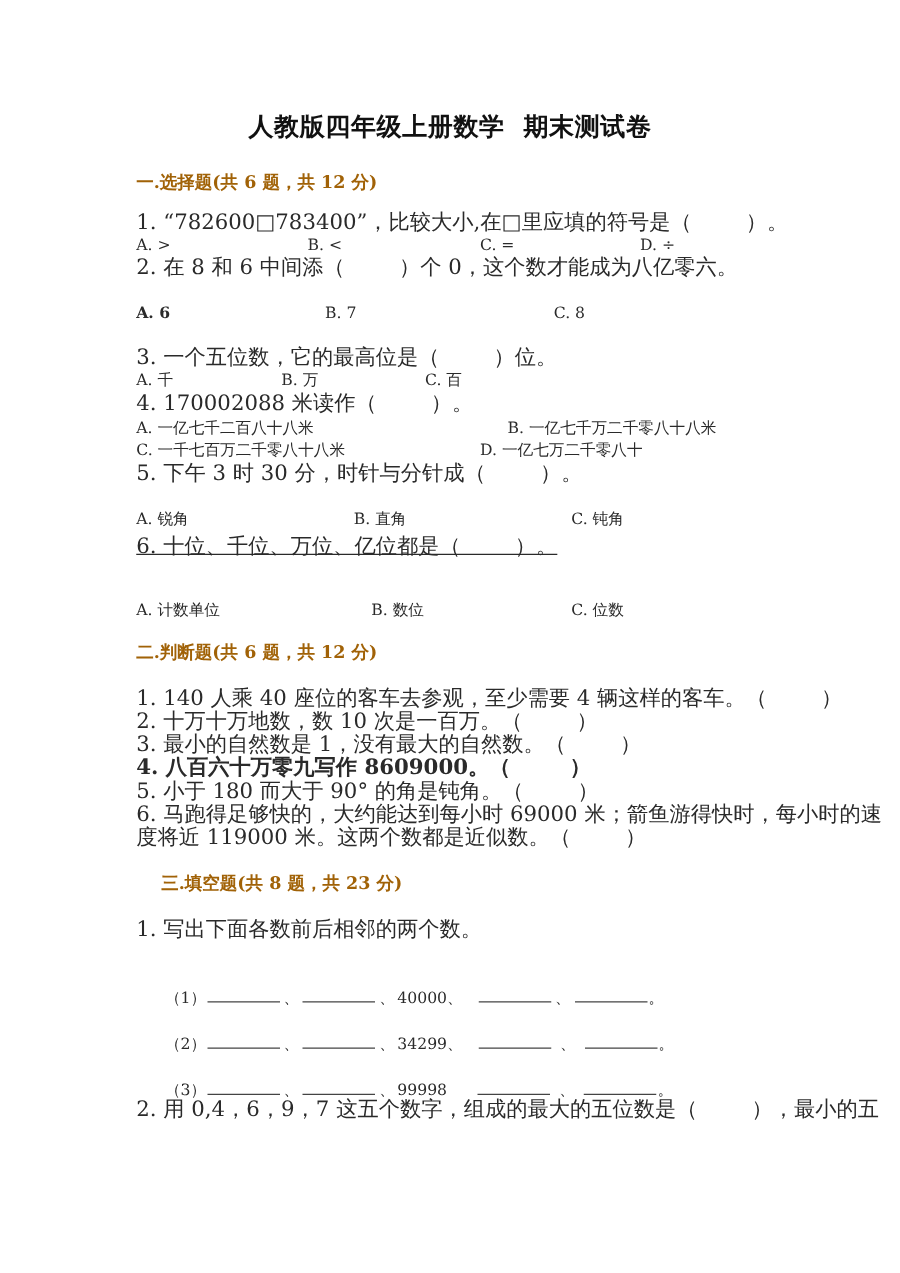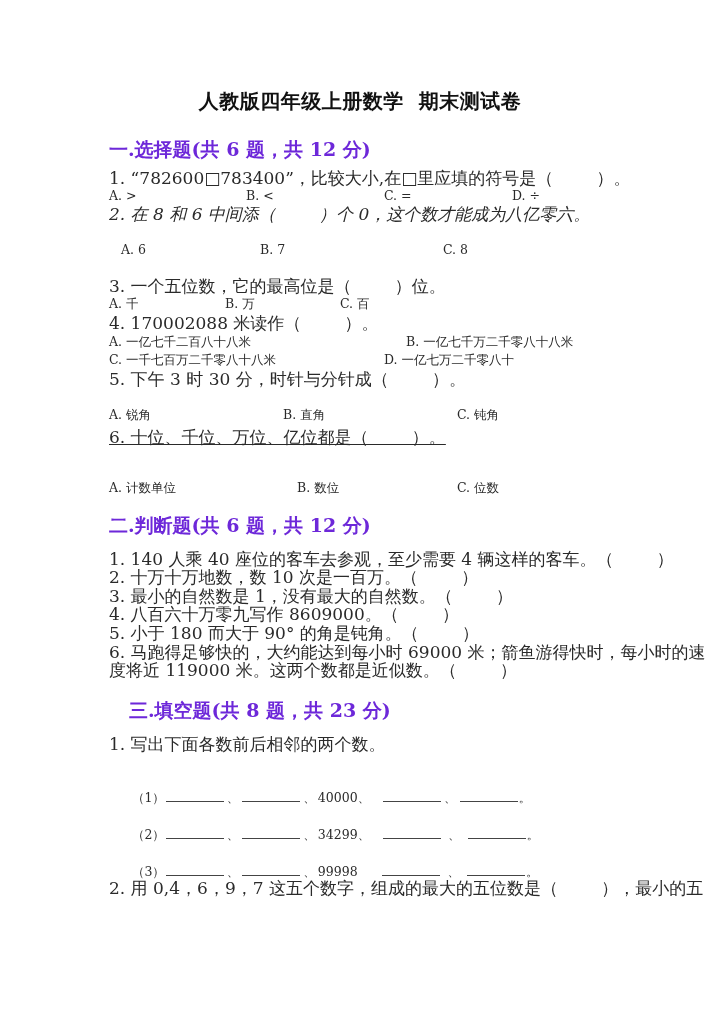--- a/index.html
+++ b/index.html
@@ -23,23 +23,23 @@
     text-align: center;
     font-size: 20px;
     font-weight: bold;
     color: #111111;
     letter-spacing: 0.5px;
     white-space: pre;
   }
   .section-heading {
     position: absolute;
     left: 109px;
-    font-size: 19px;
+    font-size: 14px;
     font-weight: bold;
-    color: #6d28d9;
+    color: #a16207;
     white-space: pre;
   }
   .line {
     position: absolute;
     left: 109px;
     font-size: 17px;
     color: #2a2a2a;
     white-space: pre;
     line-height: 18px;
   }
@@ -79,22 +79,22 @@
   <div class="page-title" data-interactable="false">人教版四年级上册数学  期末测试卷</div>
 
   <div class="section-heading" style="top:137px;" data-interactable="false">一.选择题(共 6 题，共 12 分)</div>
 
   <div class="line" style="top:169px;" data-interactable="false">1. “782600□783400”，比较大小,在□里应填的符号是（        ）。</div>
   <div class="opt" style="top:187px; left:109px;" data-interactable="true">A. &gt;</div>
   <div class="opt" style="top:187px; left:246px;" data-interactable="true">B. &lt;</div>
   <div class="opt" style="top:187px; left:384px;" data-interactable="true">C. =</div>
   <div class="opt" style="top:187px; left:512px;" data-interactable="true">D. ÷</div>
 
-  <div class="line" style="top:205px;font-style:italic;" data-interactable="false">2. 在 8 和 6 中间添（        ）个 0，这个数才能成为八亿零六。</div>
-  <div class="opt" style="top:241px; left:121px;" data-interactable="true">A. 6</div>
+  <div class="line" style="top:205px;" data-interactable="false">2. 在 8 和 6 中间添（        ）个 0，这个数才能成为八亿零六。</div>
+  <div class="opt" style="top:241px; left:109px;font-weight:bold;" data-interactable="true">A. 6</div>
   <div class="opt" style="top:241px; left:260px;" data-interactable="true">B. 7</div>
   <div class="opt" style="top:241px; left:414px;margin-left:29px;" data-interactable="true">C. 8</div>
 
   <div class="line" style="top:277px;" data-interactable="false">3. 一个五位数，它的最高位是（        ）位。</div>
   <div class="opt" style="top:295px; left:109px;" data-interactable="true">A. 千</div>
   <div class="opt" style="top:295px; left:225px;" data-interactable="true">B. 万</div>
   <div class="opt" style="top:295px; left:340px;" data-interactable="true">C. 百</div>
 
   <div class="line" style="top:314px;" data-interactable="false">4. 170002088 米读作（        ）。</div>
   <div class="opt" style="top:333px; left:109px;" data-interactable="true">A. 一亿七千二百八十八米</div>
@@ -110,21 +110,21 @@
   <div class="line" style="top:428px;text-decoration:underline;" data-interactable="false">6. 十位、千位、万位、亿位都是（        ）。</div>
   <div class="opt" style="top:479px; left:109px;" data-interactable="true">A. 计数单位</div>
   <div class="opt" style="top:479px; left:297px;" data-interactable="true">B. 数位</div>
   <div class="opt" style="top:479px; left:457px;" data-interactable="true">C. 位数</div>
 
   <div class="section-heading" style="top:513px;" data-interactable="false">二.判断题(共 6 题，共 12 分)</div>
 
   <div class="line" style="top:550px;" data-interactable="true">1. 140 人乘 40 座位的客车去参观，至少需要 4 辆这样的客车。（        ）</div>
   <div class="line" style="top:568px;" data-interactable="true">2. 十万十万地数，数 10 次是一百万。（        ）</div>
   <div class="line" style="top:587px;" data-interactable="true">3. 最小的自然数是 1，没有最大的自然数。（        ）</div>
-  <div class="line" style="top:605px;" data-interactable="true">4. 八百六十万零九写作 8609000。（        ）</div>
+  <div class="line" style="top:605px;font-weight:bold;" data-interactable="true">4. 八百六十万零九写作 8609000。（        ）</div>
   <div class="line" style="top:624px;" data-interactable="true">5. 小于 180 而大于 90° 的角是钝角。（        ）</div>
   <div class="line" style="top:643px;" data-interactable="false">6. 马跑得足够快的，大约能达到每小时 69000 米；箭鱼游得快时，每小时的速</div>
   <div class="line" style="top:661px;" data-interactable="true">度将近 119000 米。这两个数都是近似数。（        ）</div>
 
   <div class="section-heading" style="top:698px;margin-left:20px;" data-interactable="false">三.填空题(共 8 题，共 23 分)</div>
 
   <div class="line" style="top:735px;" data-interactable="false">1. 写出下面各数前后相邻的两个数。</div>
 
   <div class="fill-row" style="top:771px;" data-interactable="false">
     <span data-interactable="false">（1）</span><span class="blank" data-interactable="true"></span><span class="sep" data-interactable="false">、</span><span class="blank" data-interactable="true"></span><span class="sep" data-interactable="false">、</span><span data-interactable="false">40000</span><span data-interactable="false">、</span>&nbsp;&nbsp;&nbsp;<span class="blank" data-interactable="true"></span><span class="sep" data-interactable="false">、</span><span class="blank" data-interactable="true"></span><span data-interactable="false">。</span>

